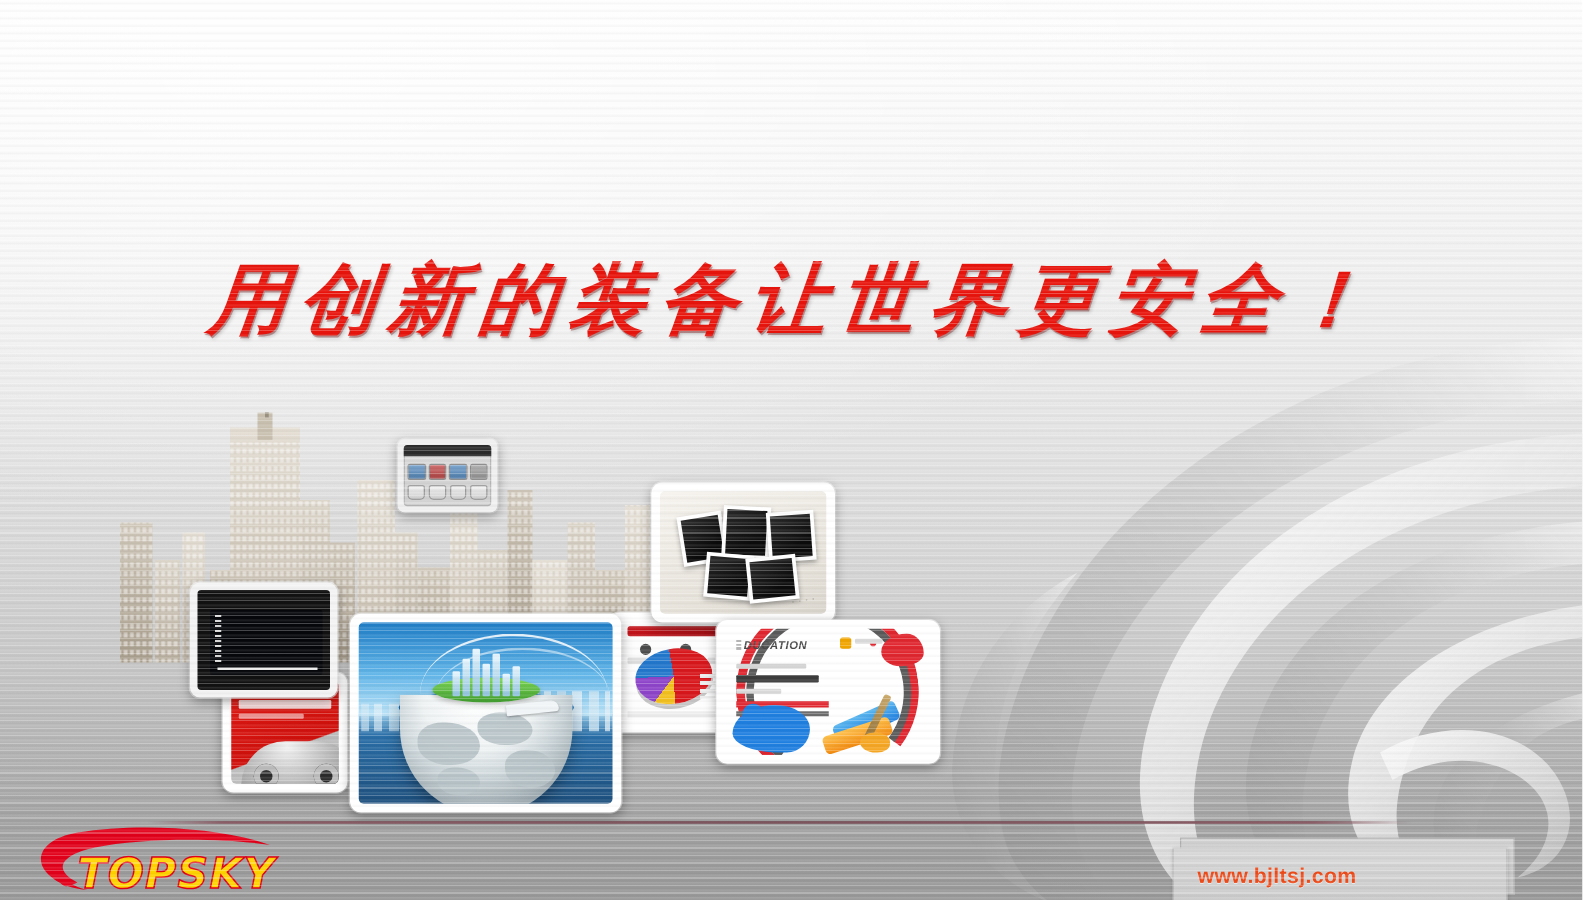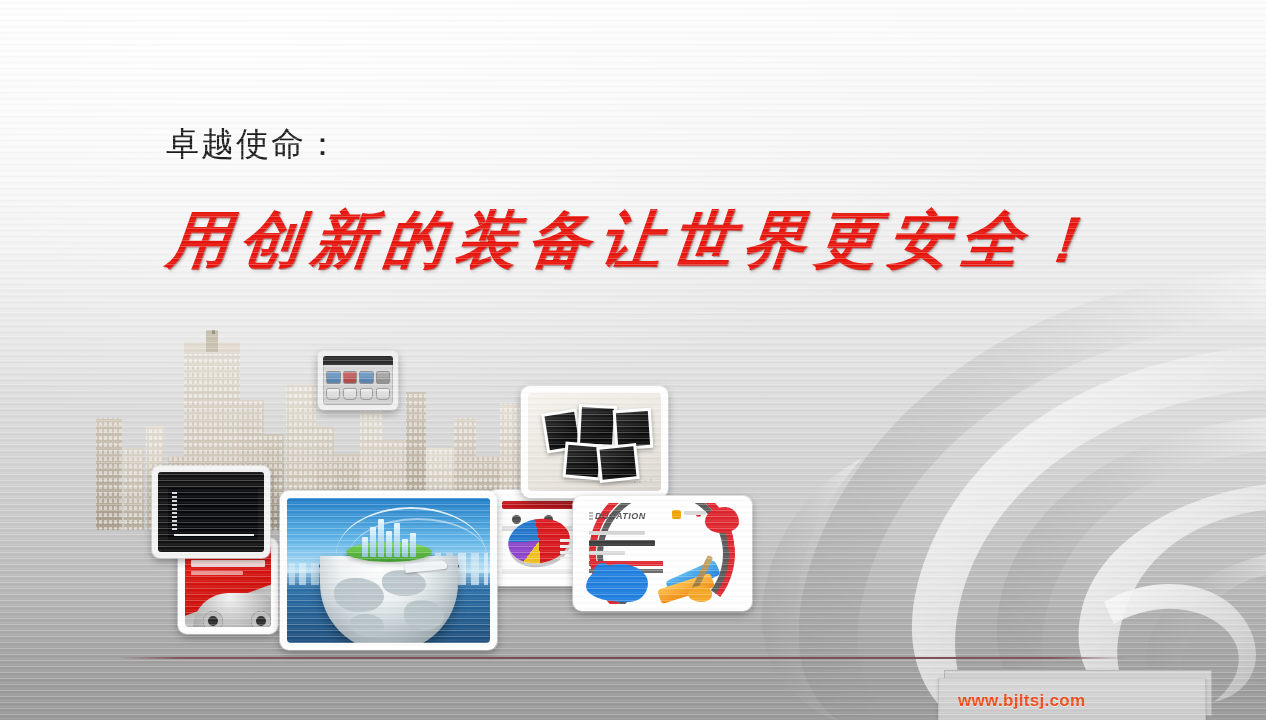--- a/index.html
+++ b/index.html
@@ -225,21 +225,20 @@
         <path d="M600,96 C418,100 270,190 232,332 C208,424 258,482 320,490 C276,462 258,412 276,344 C312,218 448,142 600,138 Z" fill="url(#wg1)"></path>
         <path d="M600,166 C460,172 344,238 316,342 C296,418 336,470 390,474 C356,444 348,402 364,348 C396,252 490,204 600,200 Z" fill="url(#wg2)"></path>
         <path d="M600,232 C500,240 414,288 396,358 C382,414 412,452 452,456 C428,430 426,398 440,358 C464,292 526,262 600,258 Z" fill="url(#wg1)"></path>
         <path d="M600,300 C538,312 478,342 464,388 C452,428 476,456 508,460 C490,436 492,414 504,388 C524,344 556,326 600,322 Z" fill="url(#wg2)"></path>
         <path d="M418,352 C470,322 534,330 560,372 C582,408 566,444 528,452 C558,428 560,398 538,378 C512,354 466,352 428,374 Z" fill="url(#wg1)"></path>
         <path d="M76,360 C82,290 120,238 176,208 C132,258 112,306 110,364 C108,416 126,452 154,472 C110,456 72,416 76,360 Z" fill="url(#wg2)"></path>
       </g>
     </svg>
   </div>
 
-  <div class="mission-label">卓越使命：</div>
 
   <div class="mission-slogan">用创新的装备让世界更安全！</div>
 
   <div class="city">
     <svg width="520" height="240" viewBox="0 0 520 240" xmlns="http://www.w3.org/2000/svg">
       <defs>
         <linearGradient id="bg1" x1="0" y1="0" x2="0" y2="1">
           <stop offset="0%" stop-color="#d9d2c6"></stop>
             <stop offset="100%" stop-color="#b6ac9c"></stop>
         </linearGradient>
@@ -450,20 +449,27 @@
         <span class="bluehead"></span>
       <span class="roller"></span>
         <span class="roller2"></span>
       <span class="brush"></span>
         <span class="drip"></span>
     </div>
   </div>
 
   <div class="rule"></div>
 
+  <div class="logo">
+    <svg width="212" height="60" viewBox="0 0 212 60" xmlns="http://www.w3.org/2000/svg">
+      <path d="M30,46 C6,34 10,12 44,6 C92,-2 160,2 198,16 C160,10 96,10 58,18 C30,24 24,36 44,46 C34,50 34,50 30,46 Z" fill="#E2001A"></path>
+      <path d="M18,28 C18,12 48,2 92,4 C60,8 34,16 30,30 C27,40 36,48 52,52 C28,50 18,40 18,28 Z" fill="#E2001A"></path>
+      <text x="44" y="50" font-family="DejaVu Sans, Liberation Sans, sans-serif" font-size="34" font-weight="bold" font-style="italic" fill="#FFD400" stroke="#E2001A" stroke-width="1.2" letter-spacing="1">TOPSKY</text>
+    </svg>
+  </div>
 
   <div class="url-plate">
     <span class="back"></span>
     <span class="front"></span>
     <span class="txt">www.bjltsj.com</span>
   </div>
 
   <div id="scanlines"></div>
 </div>
 

